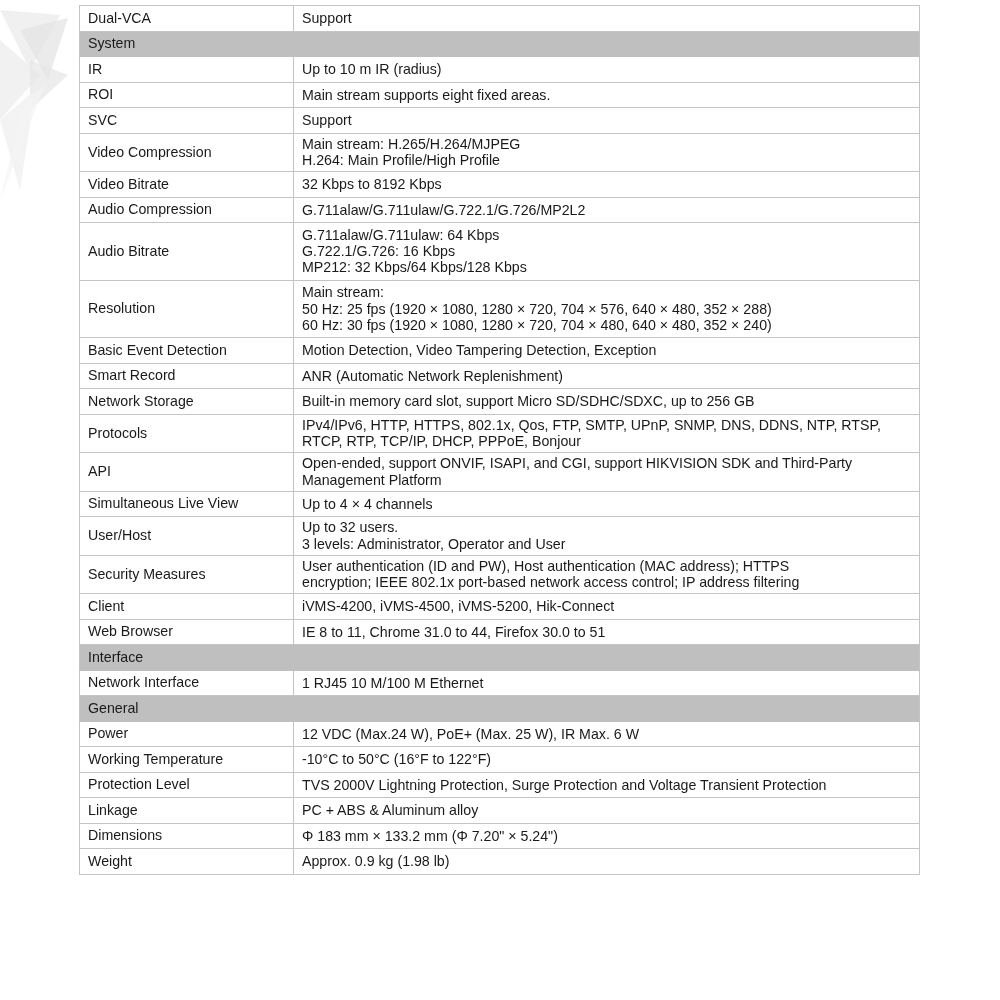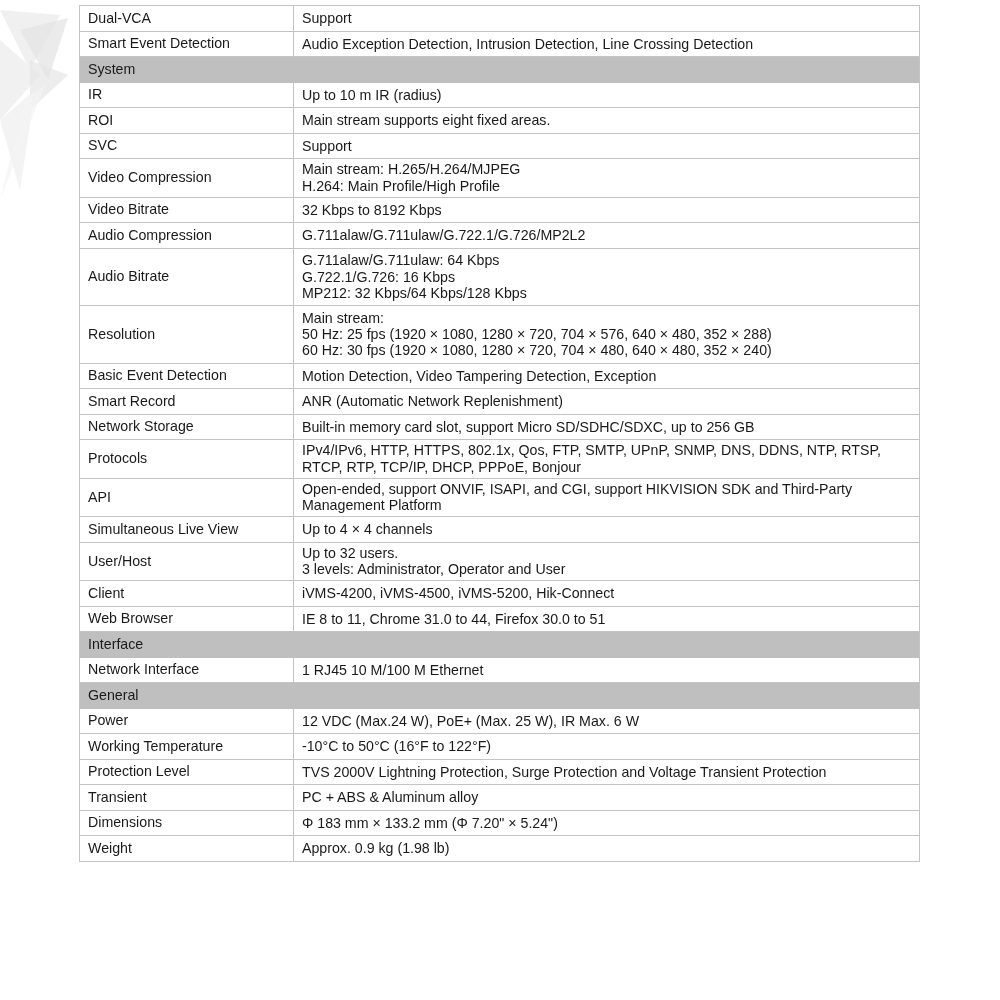--- a/index.html
+++ b/index.html
@@ -71,24 +71,20 @@
   <colgroup>
       <col class="c1">
       <col class="c2">
     </colgroup>
   <tbody id="spec-body">
 
   <tr class="row">
         <td class="label">Dual-VCA</td>
         <td class="value">Support</td>
       </tr>
-      <tr class="row">
-        <td class="label">Smart Event Detection</td>
-        <td class="value">Audio Exception Detection, Intrusion Detection, Line Crossing Detection</td>
-      </tr>
       <tr class="section">
         <td colspan="2">System</td>
       </tr>
       <tr class="row">
         <td class="label">IR</td>
         <td class="value">Up to 10 m IR (radius)</td>
       </tr>
       <tr class="row">
         <td class="label">ROI</td>
         <td class="value">Main stream supports eight fixed areas.</td>
@@ -146,20 +142,25 @@
       </tr>
       <tr class="row">
         <td class="label">Simultaneous Live View</td>
         <td class="value">Up to 4 × 4 channels</td>
       </tr>
       <tr class="row h2">
         <td class="label">User/Host</td>
         <td class="value">Up to 32 users.
 3 levels: Administrator, Operator and User</td>
       </tr>
+      <tr class="row h2">
+        <td class="label">Security Measures</td>
+        <td class="value">User authentication (ID and PW), Host authentication (MAC address); HTTPS
+encryption; IEEE 802.1x port-based network access control; IP address filtering</td>
+      </tr>
       <tr class="row">
         <td class="label">Client</td>
         <td class="value">iVMS-4200, iVMS-4500, iVMS-5200, Hik-Connect</td>
       </tr>
       <tr class="row">
         <td class="label">Web Browser</td>
         <td class="value">IE 8 to 11, Chrome 31.0 to 44, Firefox 30.0 to 51</td>
       </tr>
       <tr class="section">
         <td colspan="2">Interface</td>
@@ -177,21 +178,21 @@
       </tr>
       <tr class="row">
         <td class="label">Working Temperature</td>
         <td class="value">-10°C to 50°C (16°F to 122°F)</td>
       </tr>
       <tr class="row">
         <td class="label">Protection Level</td>
         <td class="value">TVS 2000V Lightning Protection, Surge Protection and Voltage Transient Protection</td>
       </tr>
       <tr class="row">
-        <td class="label">Transient</td>
+        <td class="label">Linkage</td>
         <td class="value">PC + ABS &amp; Aluminum alloy</td>
       </tr>
       <tr class="row">
         <td class="label">Dimensions</td>
         <td class="value">Φ 183 mm × 133.2 mm (Φ 7.20" × 5.24")</td>
       </tr>
       <tr class="row">
         <td class="label">Weight</td>
         <td class="value">Approx. 0.9 kg (1.98 lb)</td>
       </tr>

